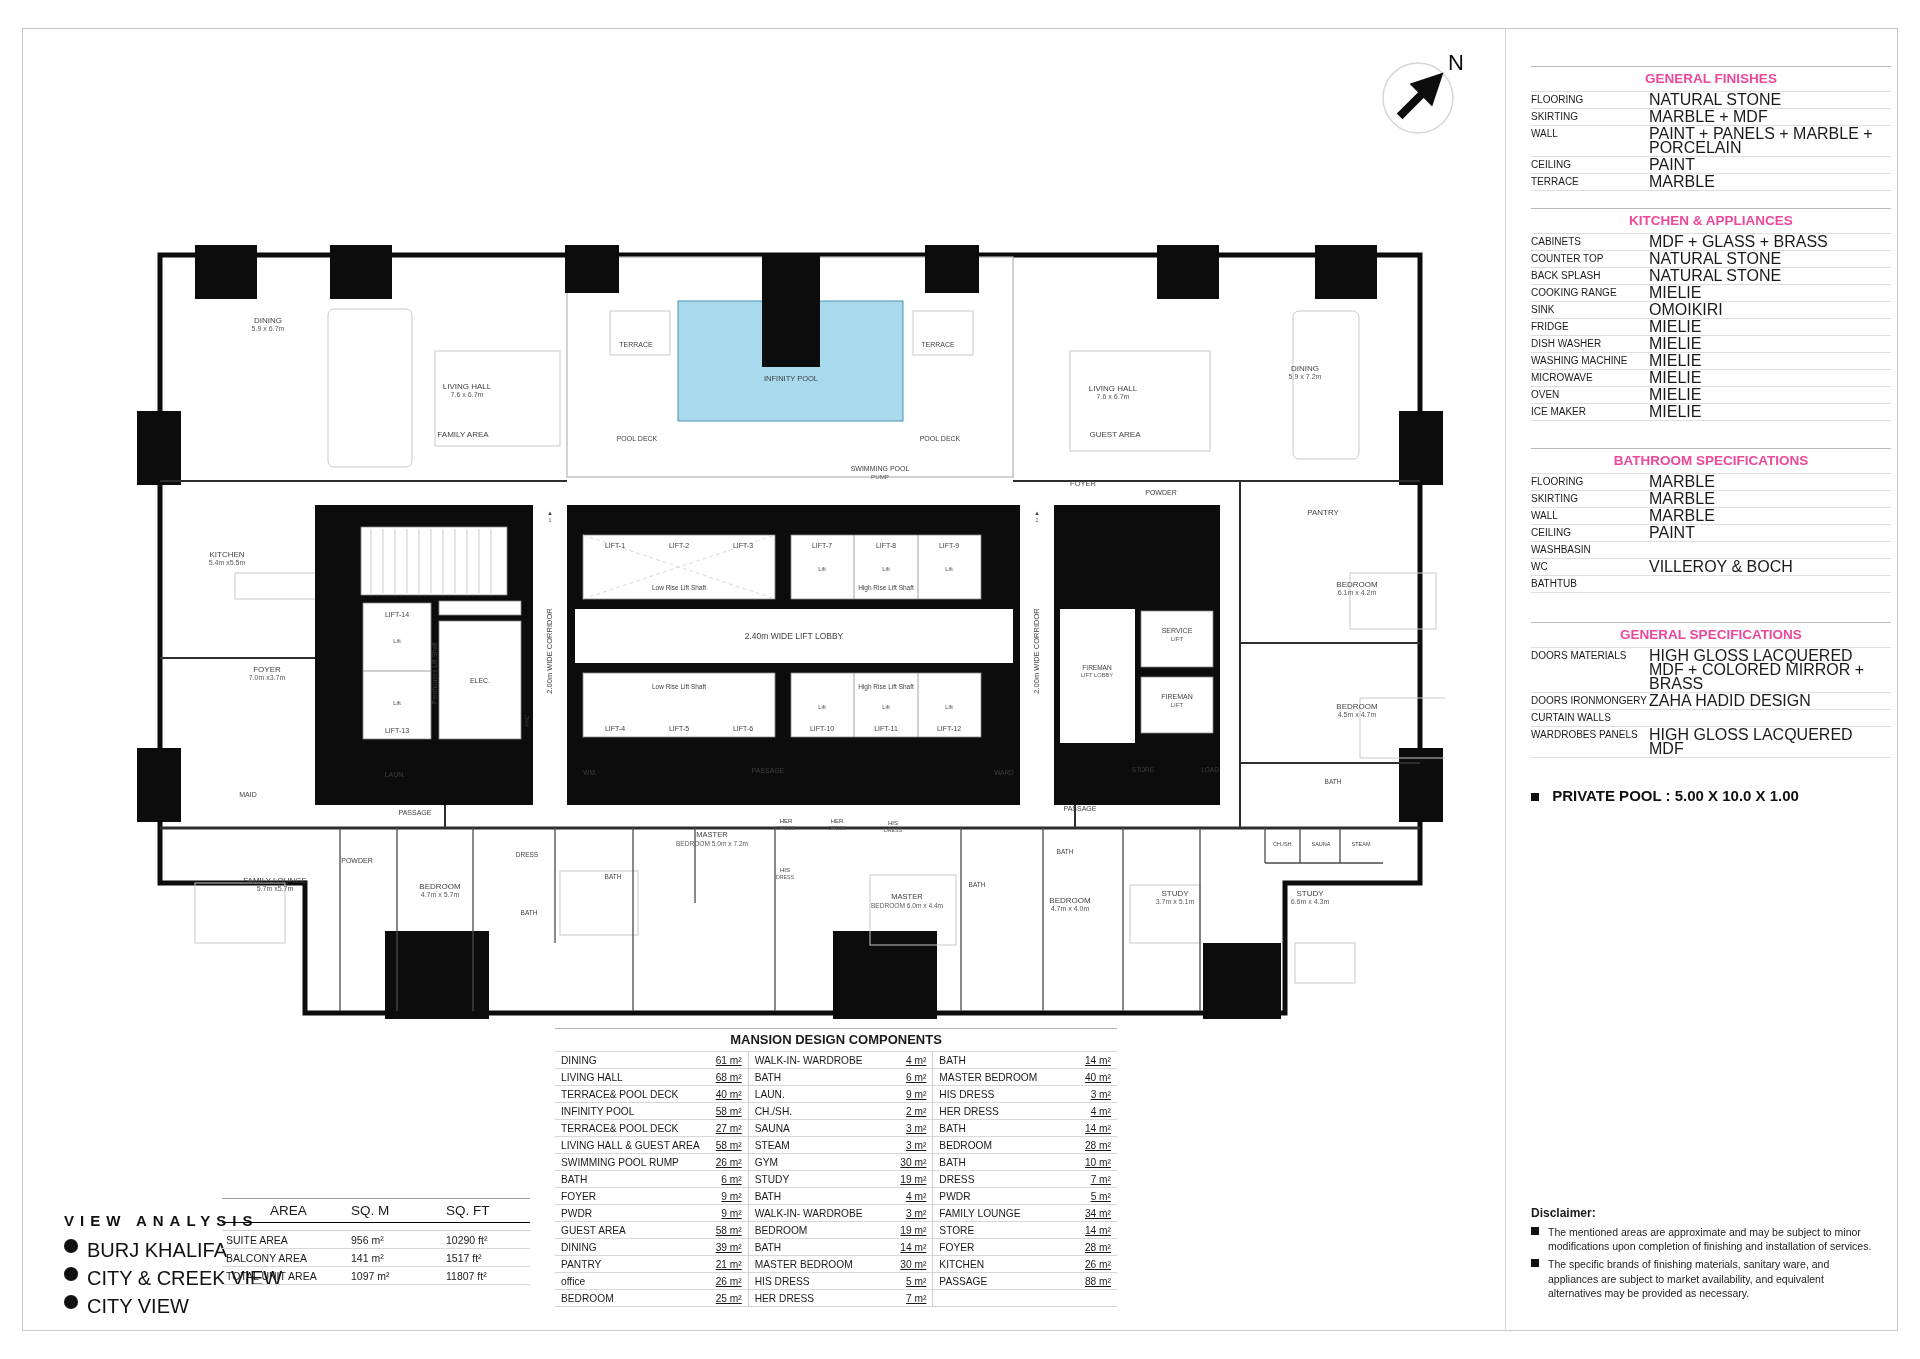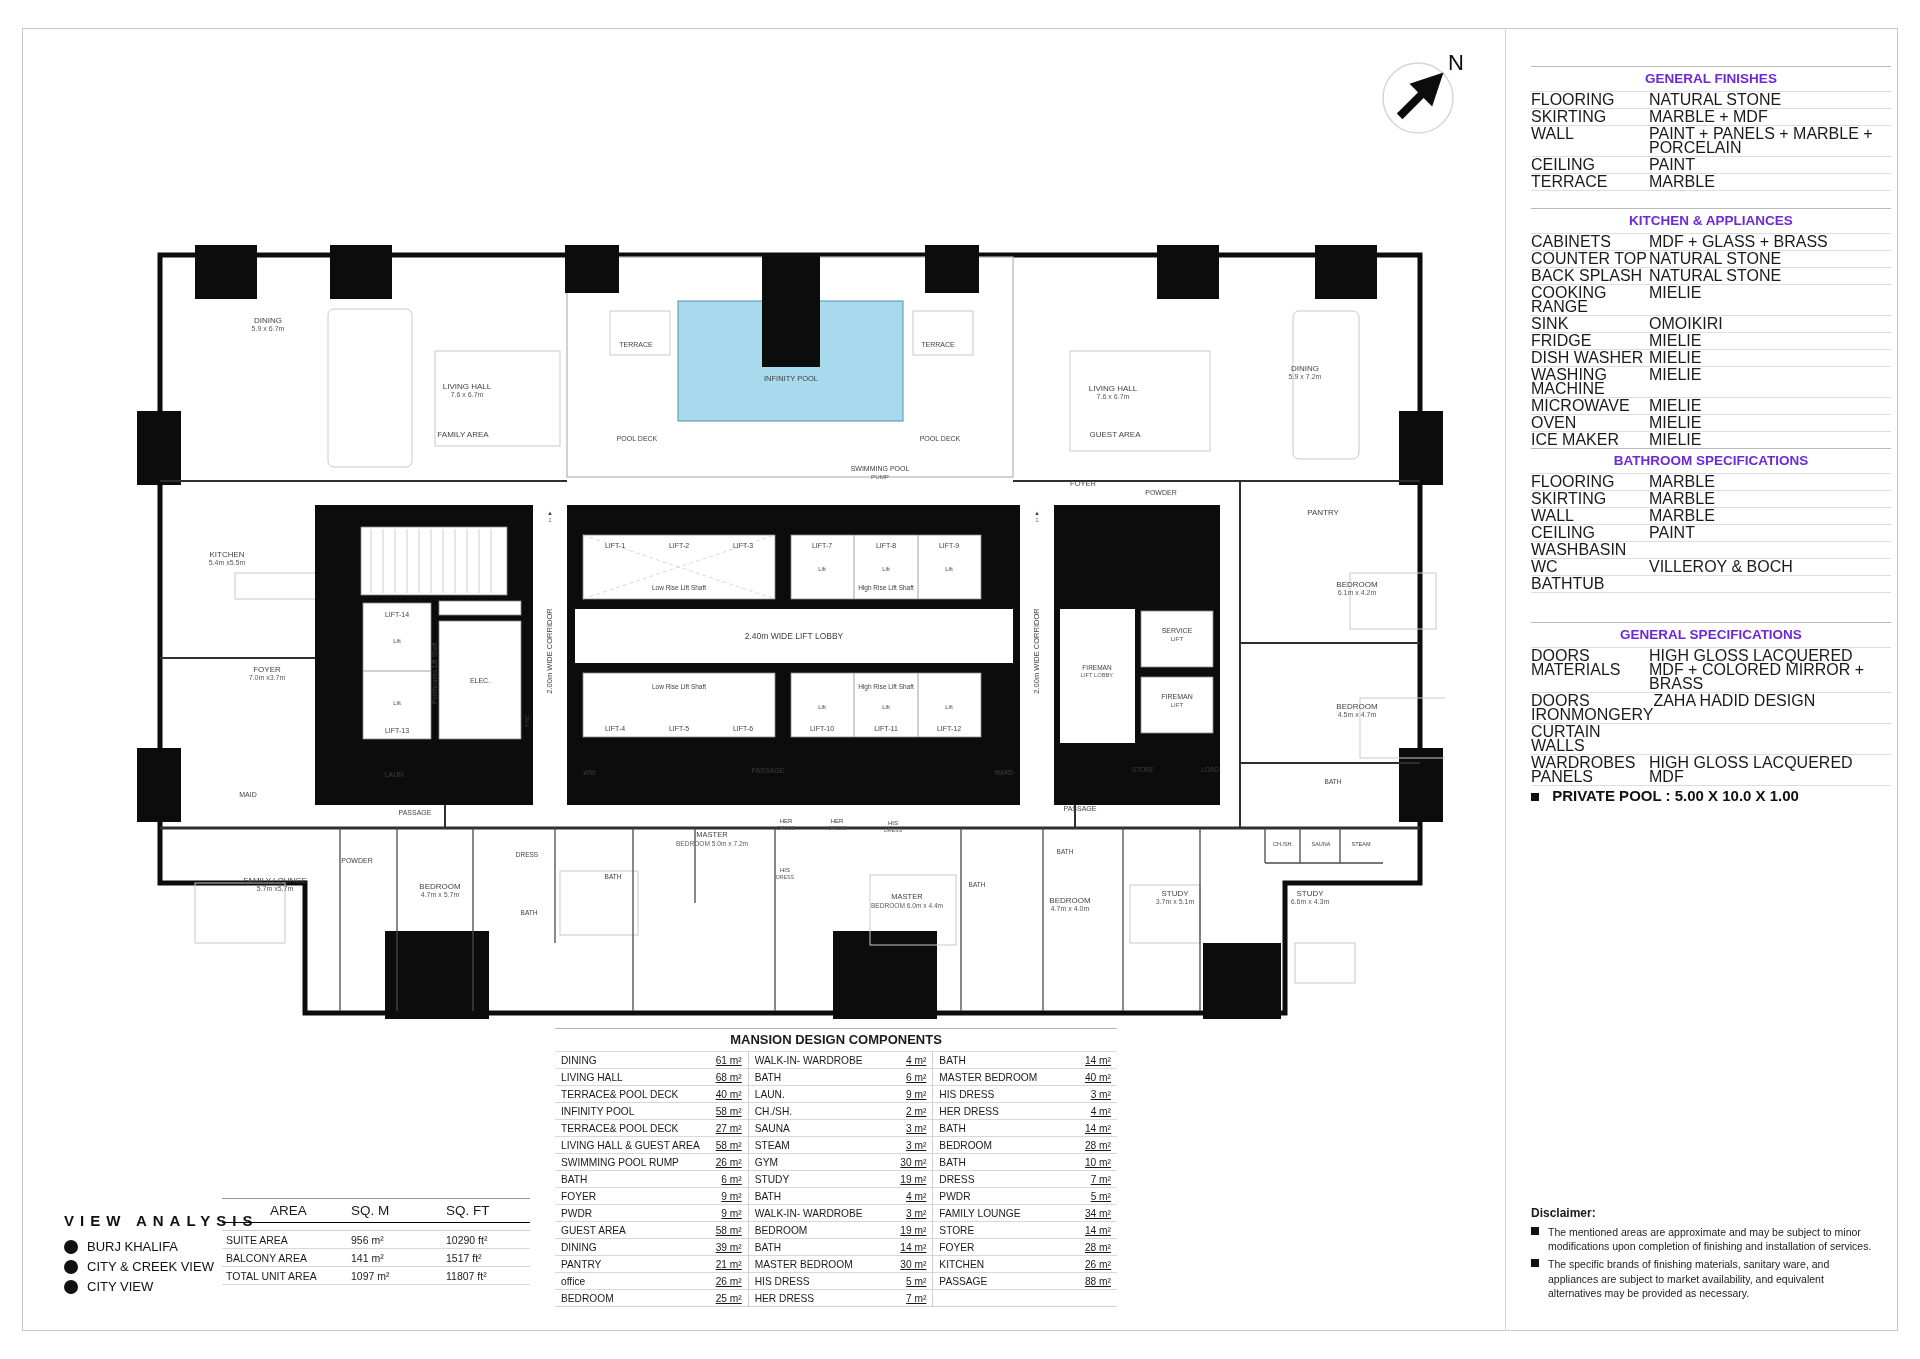--- a/index.html
+++ b/index.html
@@ -12,23 +12,23 @@
   .titleblock{position:absolute;left:64px;top:68px;}
   .title-main{font-size:21px;font-weight:bold;letter-spacing:.3px;color:#0d0d0d;}
   .title-sub{font-size:16.5px;margin-top:7px;color:#111;}
 
   
   .north{position:absolute;left:1378px;top:50px;width:100px;height:100px;}
 
   
   .spec-panel{position:absolute;left:1531px;top:28px;width:360px;}
   .spec-sec{position:absolute;left:0;width:360px;border-top:1px solid #b9b9b9;}
-  .spec-title{font-size:13.5px;font-weight:bold;text-align:center;padding:4px 0 5px 0;color:#6d28d9;}
+  .spec-title{font-size:13.5px;font-weight:bold;text-align:center;padding:4px 0 5px 0;color:#ec4899;}
   .kv-row{display:flex;border-top:1px solid #dedede;min-height:15px;align-items:flex-start;}
-  .kv-label{flex:0 0 118px;font-size:16px;line-height:14px;padding:1px 0;}
+  .kv-label{flex:0 0 118px;font-size:10px;line-height:14px;padding:1px 0;}
   .kv-value{flex:1;font-size:16px;line-height:14px;padding:1px 0;}
   .spec-rows{border-bottom:1px solid #dedede;}
 
   .private-pool{position:absolute;left:1531px;width:360px;font-size:15px;font-weight:bold;color:#111;}
   .sq{display:inline-block;width:8px;height:8px;background:#111;margin-right:9px;}
 
   .disclaimer{position:absolute;left:1531px;width:345px;}
   .disc-title{font-size:12px;font-weight:bold;margin-bottom:5px;}
   .disc-item{display:flex;font-size:10.5px;line-height:1.35;margin-bottom:4px;color:#222;}
   .disc-item .sq{margin-top:2px;flex:0 0 8px;}
@@ -39,21 +39,21 @@
   .comp-cols{display:flex;border-bottom:1px solid #cfcfcf;}
   .comp-col{flex:1;}
   .comp-col + .comp-col{border-left:1px solid #cfcfcf;}
   .comp-row{display:flex;border-top:1px solid #d8d8d8;height:16px;align-items:center;padding:0 6px;}
   .cl{flex:1;font-size:10.2px;white-space:nowrap;overflow:hidden;}
   .cv{flex:0 0 42px;font-size:10.2px;text-align:right;white-space:nowrap;text-decoration:underline;}
 
   
   .view{position:absolute;left:64px;top:1212px;}
   .view-title{font-size:15px;font-weight:bold;letter-spacing:6px;margin-bottom:10px;color:#111;}
-  .view-item{display:flex;align-items:center;font-size:13px;margin-bottom:5px;color:#111;}
+  .view-item{display:flex;font-size:20px;margin-bottom:5px;color:#111;}
   .dot{width:14px;height:14px;border-radius:50%;background:#111;margin-right:9px;flex:0 0 14px;}
 
   
   .area{position:absolute;left:222px;top:1198px;width:308px;}
   .area-head{display:flex;border-top:1px solid #9a9a9a;border-bottom:1px solid #000000;padding:4px 0;}
   .area-head span{font-size:13.5px;}
   .area-body{margin-top:7px;border-top:1px solid #cfcfcf;}
   .area-row{display:flex;border-bottom:1px solid #d8d8d8;padding:2.5px 0;align-items:center;}
   .area-row span{font-size:10.5px;}
   .ac0{flex:0 0 125px;padding-left:4px;}

